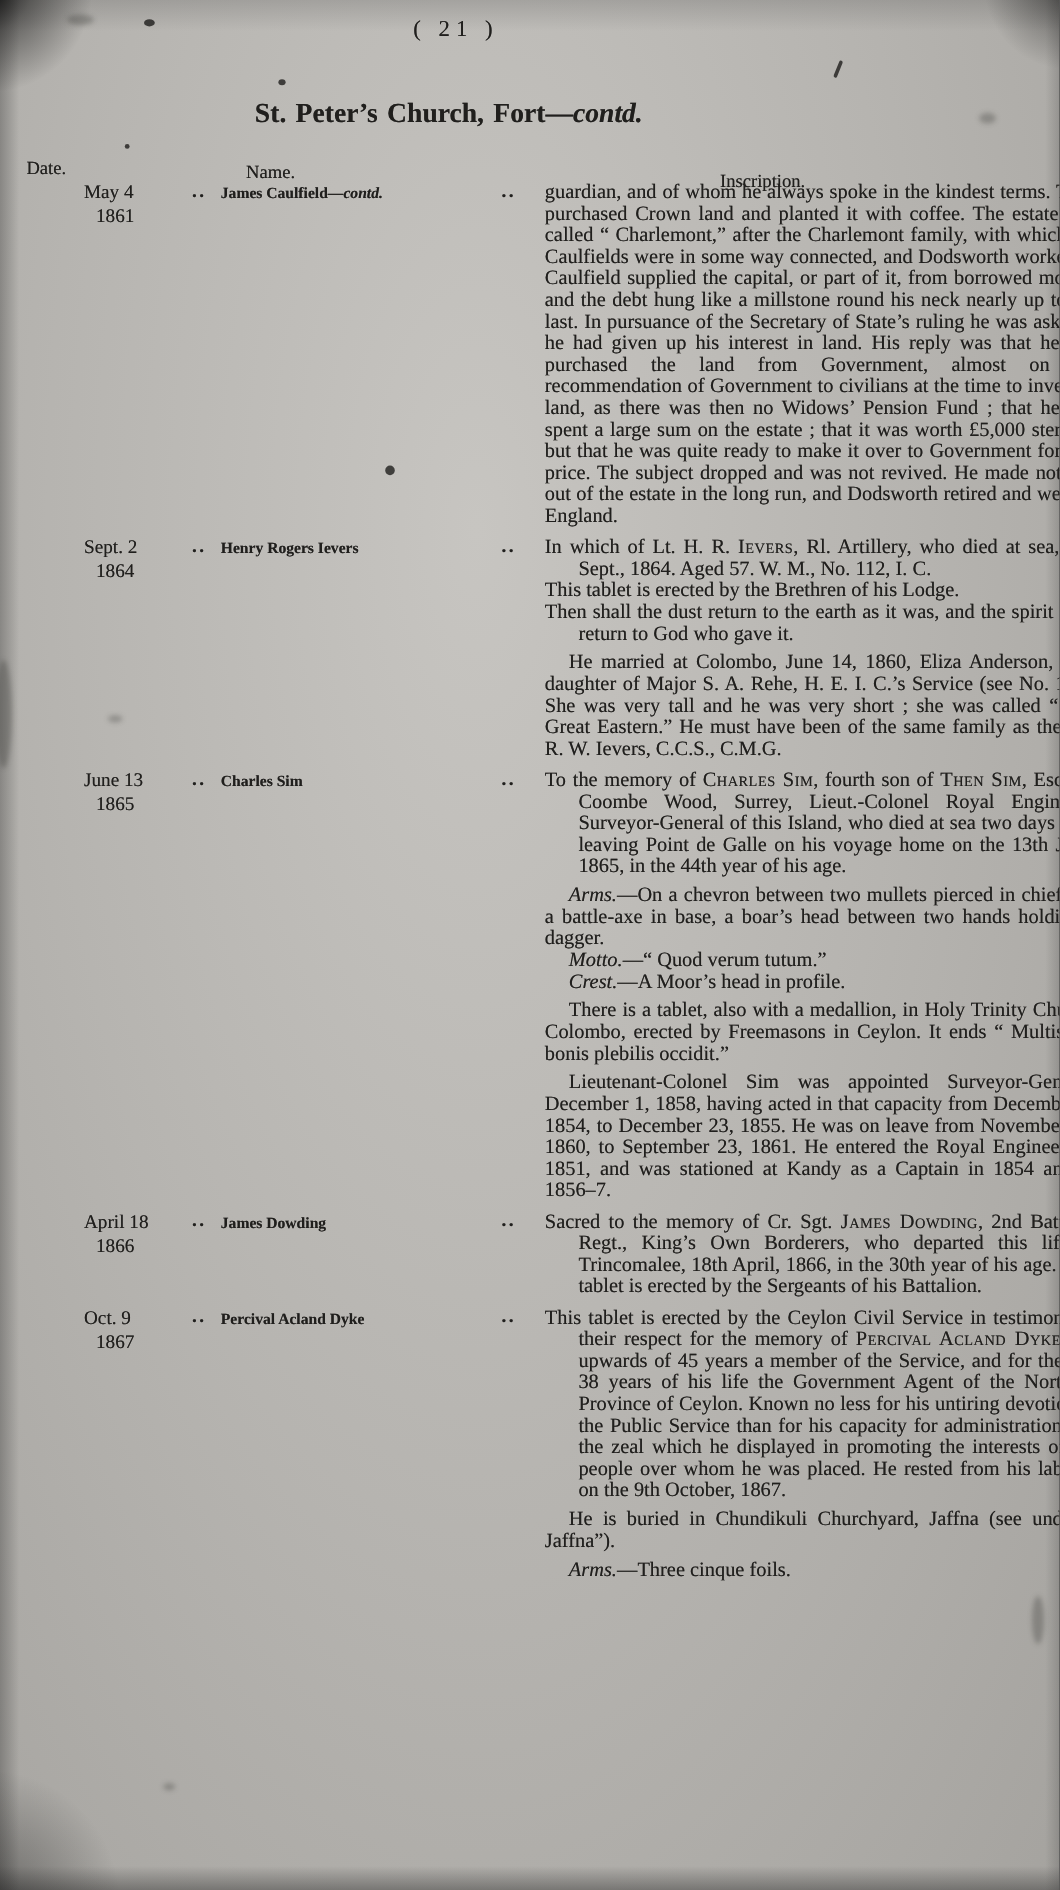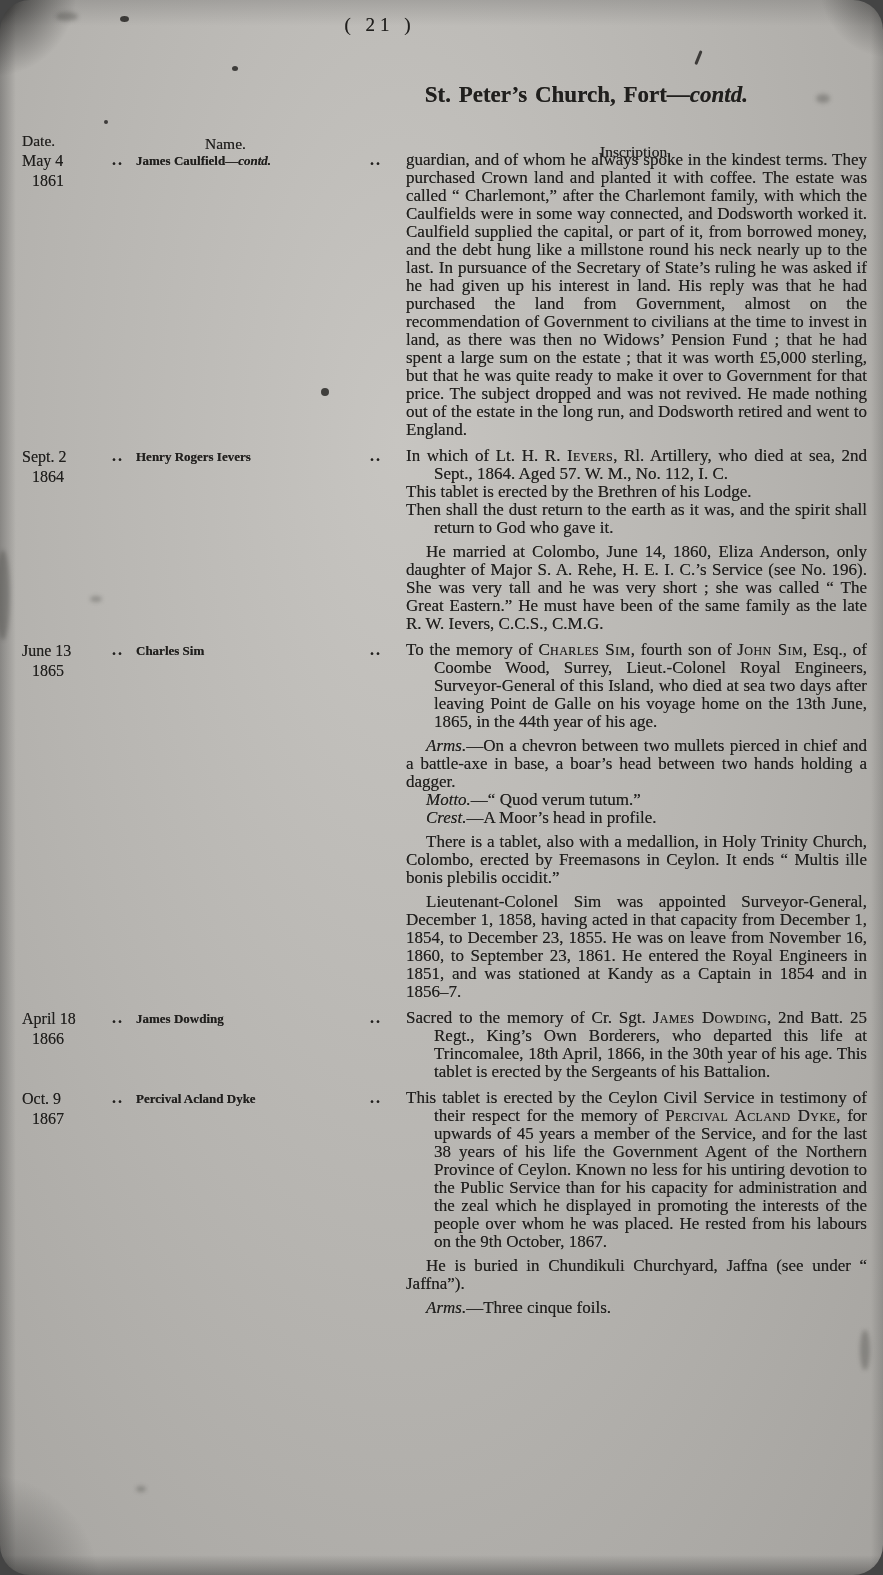--- a/index.html
+++ b/index.html
@@ -9,38 +9,37 @@
     color:#201f1d;
     background:
       radial-gradient(circle at -8px -8px, rgba(8,8,8,.88) 0px, rgba(8,8,8,.45) 34px, rgba(8,8,8,0) 85px),
       radial-gradient(circle at 890px -12px, rgba(15,15,15,.55) 0px, rgba(15,15,15,0) 70px),
       radial-gradient(circle at -10px 1585px, rgba(25,25,25,.45) 0px, rgba(25,25,25,0) 110px),
       linear-gradient(to right, rgba(35,35,35,.30) 0px, rgba(35,35,35,0) 16px),
       linear-gradient(to left, rgba(55,55,55,.22) 0px, rgba(55,55,55,0) 12px),
       linear-gradient(to top, rgba(30,30,30,.38) 0px, rgba(30,30,30,0) 20px),
       linear-gradient(to bottom, rgba(60,60,60,.20) 0px, rgba(60,60,60,0) 26px),
       radial-gradient(ellipse at 45% 28%, #c7c5c1 0%, #b6b4b0 52%, #a5a39f 100%);
-    border-radius: 30px;
   }
   .ink{ text-shadow:0 0 .5px rgba(32,31,29,.65); }
   .pageno{
     position:absolute;top:14px;left:0;width:760px;text-align:center;
     font-size:19px;letter-spacing:5px;
   }
   .title{
-    position:absolute;top:82px;left:0;width:748px;text-align:right;
+    position:absolute;top:82px;left:0;width:748px;text-align:center;
     font-size:23px;font-weight:bold;word-spacing:2px;
   }
   .colhead{position:absolute;top:132px;left:0;width:100%;font-size:15.5px;}
   .ch-date{position:absolute;left:22px;top:0;text-align:center;}
   .ch-name{position:absolute;left:205px;top:3px;}
   .ch-insc{position:absolute;left:600px;top:11px;}
   .entries{position:absolute;top:151px;left:22px;width:841px;}
   .entry{display:flex;align-items:flex-start;margin-bottom:8px;}
-  .c-date{width:90px;flex:none;font-size:16px;line-height:20px;}
+  .c-date{width:90px;flex:none;font-size:16px;line-height:20px;margin-left:48px;}
   .c-date .year{padding-left:10px;}
   .c-dots{width:24px;flex:none;font-size:16px;font-weight:bold;letter-spacing:2px;}
   .c-name{width:230px;flex:none;font-size:13px;font-weight:bold;line-height:20px;padding-right:4px;}
   .c-dots2{width:36px;flex:none;font-size:16px;font-weight:bold;letter-spacing:2px;}
   .c-insc{width:461px;flex:none;font-size:17px;line-height:18px;}
   .para{text-align:justify;}
   .para.plain{}
   .para.hang{padding-left:28px;text-indent:-28px;}
   .para.ind{text-indent:20px;}
   .para.sp{margin-top:6px;}
@@ -107,21 +106,21 @@
 
     <div class="entry">
       <div class="c-date">
         <div>June 13</div>
         <div class="year">1865</div>
       </div>
       <div class="c-dots">..</div>
       <div class="c-name"><span>Charles Sim</span></div>
       <div class="c-dots2">..</div>
       <div class="c-insc">
-          <div class="para hang"><span>To the memory of </span><span class="sc">Charles Sim</span><span>, fourth son of </span><span class="sc">John Sim</span><span>, Esq., of Coombe Wood, Surrey, Lieut.-Colonel Royal Engineers, Surveyor-General of this Island, who died at sea two days after leaving Point de Galle on his voyage home on the 13th June, 1865, in the 44th year of his age.</span></div>
+          <div class="para hang"><span>To the memory of </span><span class="sc">Charles Sim</span><span>, fourth son of </span><span class="sc">Then Sim</span><span>, Esq., of Coombe Wood, Surrey, Lieut.-Colonel Royal Engineers, Surveyor-General of this Island, who died at sea two days after leaving Point de Galle on his voyage home on the 13th June, 1865, in the 44th year of his age.</span></div>
           <div class="para ind sp"><span class="i">Arms.</span><span>—On a chevron between two mullets pierced in chief and a battle-axe in base, a boar’s head between two hands holding a dagger.</span></div>
           <div class="para ind"><span class="i">Motto.</span><span>—“ Quod verum tutum.”</span></div>
           <div class="para ind"><span class="i">Crest.</span><span>—A Moor’s head in profile.</span></div>
           <div class="para ind sp"><span>There is a tablet, also with a medallion, in Holy Trinity Church, Colombo, erected by Freemasons in Ceylon.  It ends “ Multis ille bonis plebilis occidit.”</span></div>
           <div class="para ind sp"><span>Lieutenant-Colonel Sim was appointed Surveyor-General, December 1, 1858, having acted in that capacity from December 1, 1854, to December 23, 1855.  He was on leave from November 16, 1860, to September 23, 1861.  He entered the Royal Engineers in 1851, and was stationed at Kandy as a Captain in 1854 and in 1856–7.</span></div>
         </div>
     </div>
 
     <div class="entry">
       <div class="c-date">

